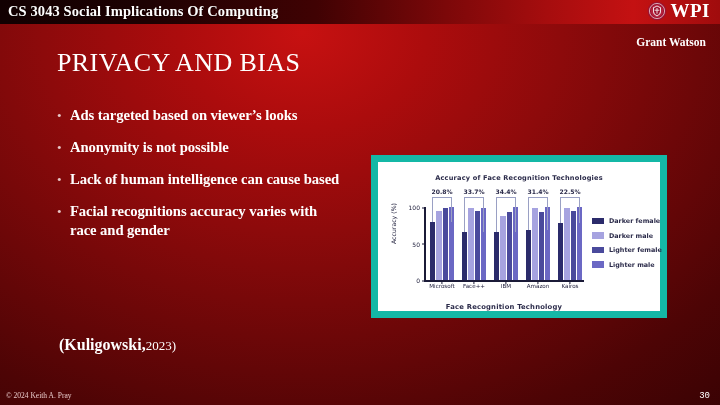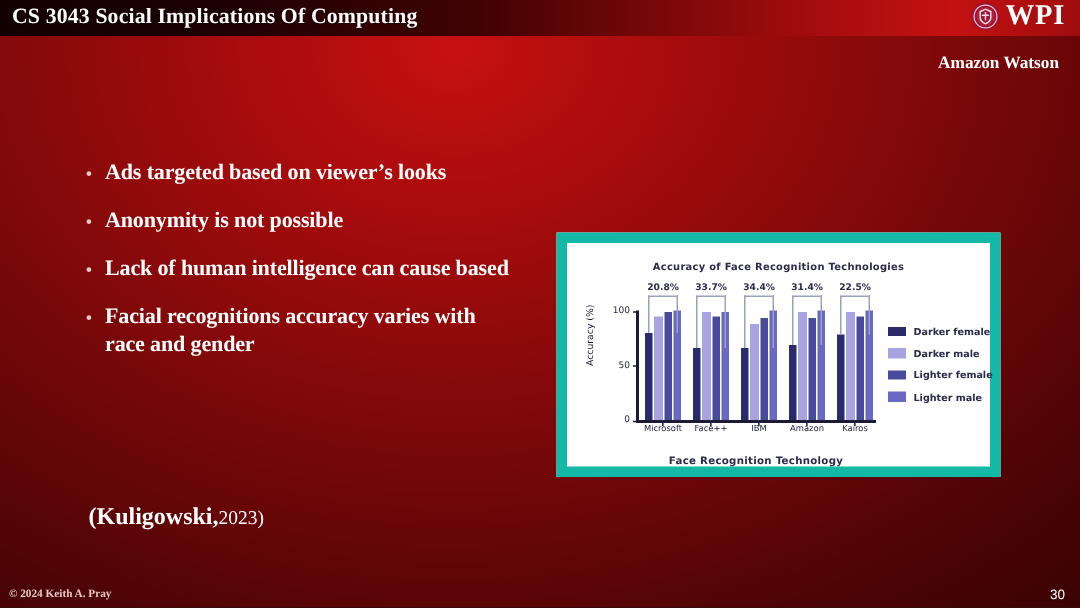--- a/index.html
+++ b/index.html
@@ -118,29 +118,29 @@
     white-space: nowrap;
   }
   #citation .cite-name { font-weight: bold; }
   #citation .cite-year { font-size: 13px; }
   
   #footer-left {
     position: absolute;
     left: 6px; bottom: 5px;
     color: #e7c8c8;
     font-size: 7.5px;
-    font-weight: bold;
+    font-weight: normal;
     font-family: "Liberation Serif", serif;
   }
   #footer-right {
     position: absolute;
     right: 10px; bottom: 4px;
     color: #ffffff;
     font-size: 9px;
-    font-family: Liberation Sans, sans-serif;
+    font-family: Liberation Mono, monospace;
   }
   
   #chart-figure {
     position: absolute;
     left: 371px; top: 155px;
     width: 296px; height: 163px;
     background: #ffffff;
     border: 7px solid #14b8a6;
     box-sizing: border-box;
   }
@@ -289,22 +289,23 @@
       <circle cx="10" cy="10" r="7.6" fill="none" stroke="#e9c9d2" stroke-width="0.8"></circle>
       <circle cx="10" cy="10" r="6.2" fill="#b4203c"></circle>
       <path d="M10 4.6 L14 6.4 L14 10.6 Q14 13.6 10 15.4 Q6 13.6 6 10.6 L6 6.4 Z" fill="#f0dde2"></path>
       <path d="M10 5.6 L13 7.1 L13 10.5 Q13 12.9 10 14.3 Q7 12.9 7 10.5 L7 7.1 Z" fill="#9c1230"></path>
       <rect x="9.5" y="7" width="1" height="5.6" fill="#f0dde2"></rect>
       <rect x="7.6" y="8.7" width="4.8" height="1" fill="#f0dde2"></rect>
     </svg>
     <span id="wpi-wordmark">WPI</span>
   </div>
 
-  <div id="presenter">Amazon Watson</div>
-
+  <div id="presenter">Grant Watson</div>
+
+  <div id="slide-title">PRIVACY AND BIAS</div>
 
   <div id="bullets">
     <div class="bullet">
       <span class="bullet-dot">•</span>
       <span class="bullet-text">Ads targeted based on viewer’s looks</span>
     </div>
     <div class="bullet">
       <span class="bullet-dot">•</span>
       <span class="bullet-text">Anonymity is not possible</span>
     </div>

